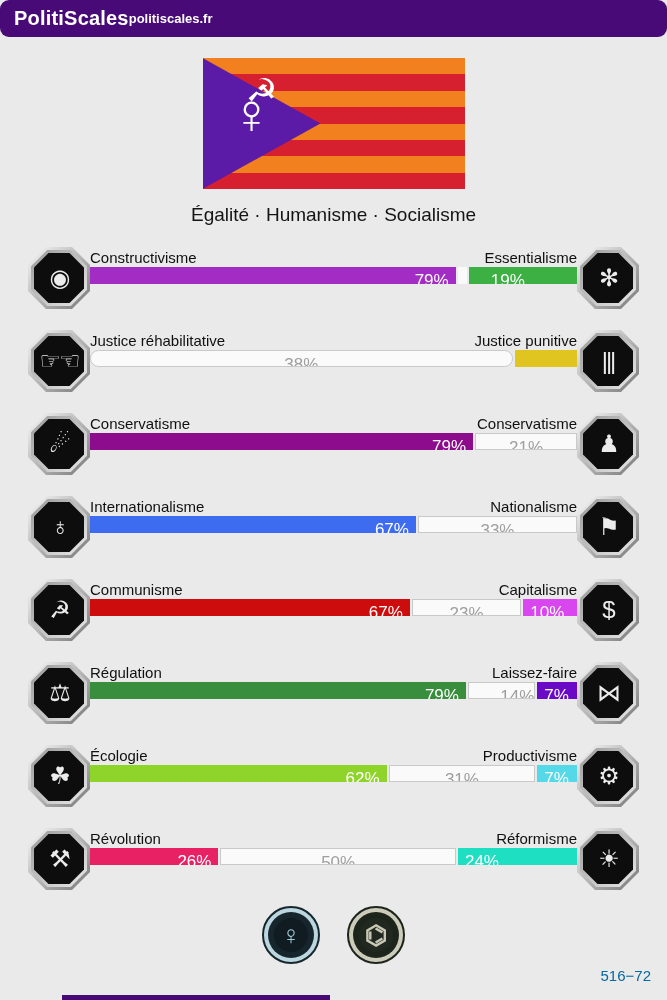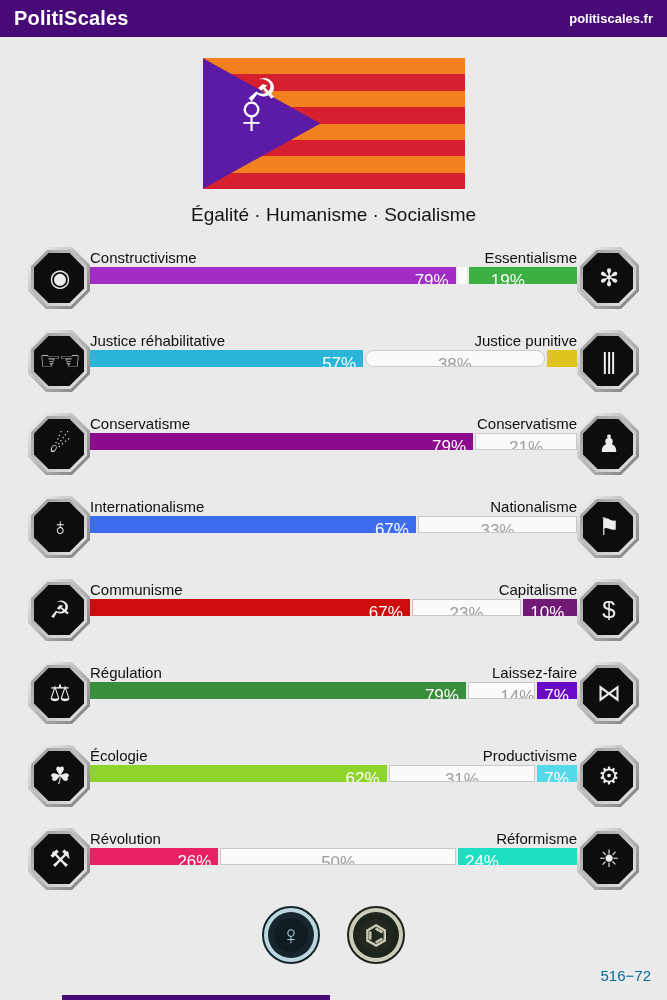--- a/index.html
+++ b/index.html
@@ -6,22 +6,23 @@
   html,body { width:667px; height:1000px; }
   body {
     background:#eaeaea;
     font-family:"Liberation Sans", sans-serif;
     position:relative;
     overflow:hidden;
   }
   
   .topbar {
     height:37px; background:#470a77; color:#fff;
-    display:flex; align-items:center; justify-content:space-between;
+    display:flex; align-items:center; justify-content:flex-start;
     padding:11px 14px;
+    border-radius:9px;
   }
   .topbar .brand { font-size:20px; font-weight:bold; letter-spacing:.2px; }
   .topbar .site  { font-size:13px; font-weight:bold; }
 
   
   .flag-wrap { width:262px; height:131px; margin:21px auto 0; position:relative; overflow:hidden; }
   .stripes { position:absolute; inset:0; display:flex; flex-direction:column; }
   .stripes > div { flex:1; }
   .flag-triangle {
     position:absolute; top:0; left:0; width:100%; height:100%;
@@ -136,21 +137,20 @@
       <div class="octagon oct-right">
         <div class="oct-mid"></div>
         <div class="oct-core">|||</div>
       </div>
       <div class="axis-mid">
         <div class="labels">
           <span>Justice réhabilitative</span>
           <span>Justice punitive</span>
         </div>
         <div class="bar">
-          <div class="seg seg-left" style="flex: 57 1 0px; background: rgb(41, 181, 216);">57%</div>
           <div class="seg seg-mid bordered" style="flex: 38 1 0px; border-radius: 11px;">38%</div>
           <div class="seg seg-right" style="flex: 5 1 0px; background: rgb(224, 197, 33);"></div>
         </div>
       </div>
     </div>
     <div class="axis-row">
       <div class="octagon oct-left">
         <div class="oct-mid"></div>
         <div class="oct-core">☄</div>
       </div>
@@ -199,21 +199,21 @@
         <div class="oct-core">$</div>
       </div>
       <div class="axis-mid">
         <div class="labels">
           <span>Communisme</span>
           <span>Capitalisme</span>
         </div>
         <div class="bar">
           <div class="seg seg-left" style="flex: 67 1 0px; background: rgb(205, 13, 13);">67%</div>
           <div class="seg seg-mid bordered" style="flex: 23 1 0px;">23%</div>
-          <div class="seg seg-right" style="flex: 10 1 0px; background: #701a75;">10%</div>
+          <div class="seg seg-right" style="flex: 10 1 0px; background: #d946ef;">10%</div>
         </div>
       </div>
     </div>
     <div class="axis-row">
       <div class="octagon oct-left">
         <div class="oct-mid"></div>
         <div class="oct-core">⚖</div>
       </div>
       <div class="octagon oct-right">
         <div class="oct-mid"></div>

